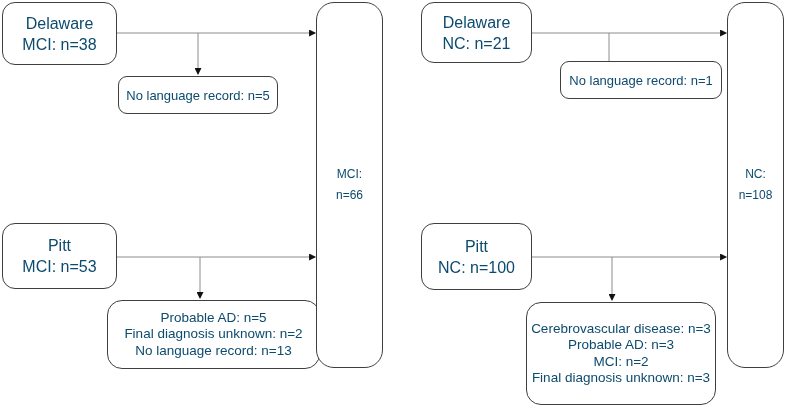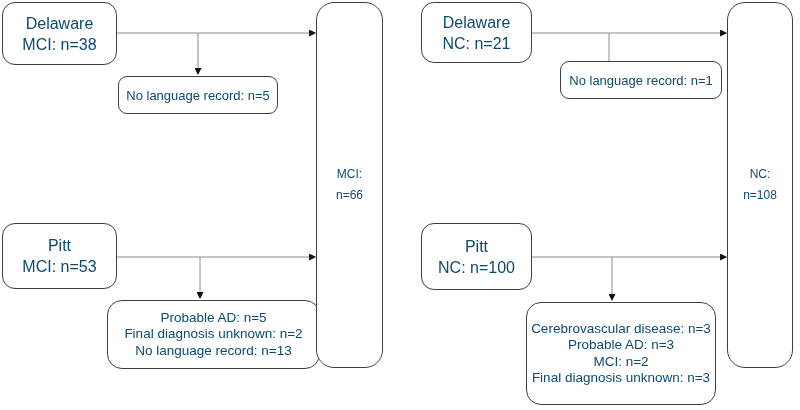--- a/index.html
+++ b/index.html
@@ -37,21 +37,21 @@
   
   #b-delaware-mci { left: 2px;   top: 2px;   width: 115px; height: 63px; }
   #b-nolang-mci   { left: 118px; top: 76px;  width: 160px; height: 38px; }
   #b-pitt-mci     { left: 2px;   top: 223px; width: 115px; height: 66px; }
   #b-excl-mci     { left: 107px; top: 300px; width: 213px; height: 69px; }
   #b-total-mci    { left: 316px; top: 2px;   width: 67px;  height: 366px; }
   #b-delaware-nc  { left: 421px; top: 2px;   width: 111px; height: 61px; }
   #b-nolang-nc    { left: 528px; top: 61px;  width: 162px; height: 38px; margin-left: 32px; }
   #b-pitt-nc      { left: 421px; top: 223px; width: 111px; height: 67px; }
   #b-excl-nc      { left: 518px; top: 302px; width: 190px; height: 103px; margin-left: 8px; }
-  #b-total-nc     { left: 727px; top: 2px;   width: 66px;  height: 366px; }
+  #b-total-nc     { left: 727px; top: 2px;   width: 57px;  height: 366px; }
 </style>
 </head>
 <body>
 
 <div class="canvas">
 
   <svg class="connectors" viewBox="0 0 800 410" xmlns="http://www.w3.org/2000/svg">
     <defs>
       <marker id="arrow" viewBox="0 0 10 10" refX="8.5" refY="5" markerWidth="8" markerHeight="7" orient="auto-start-reverse">
         <path d="M0,0 L10,5 L0,10 z" fill="#111111"></path>

